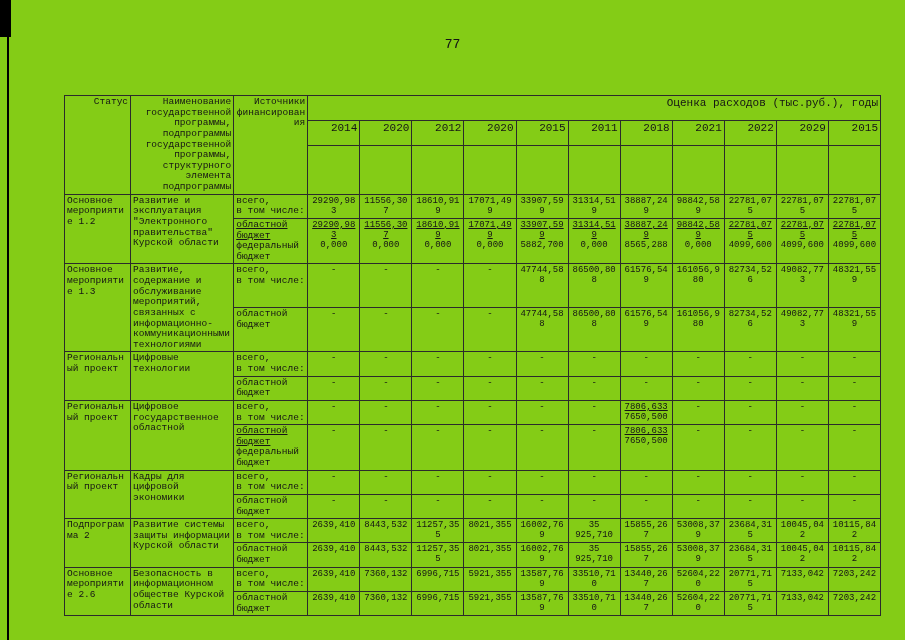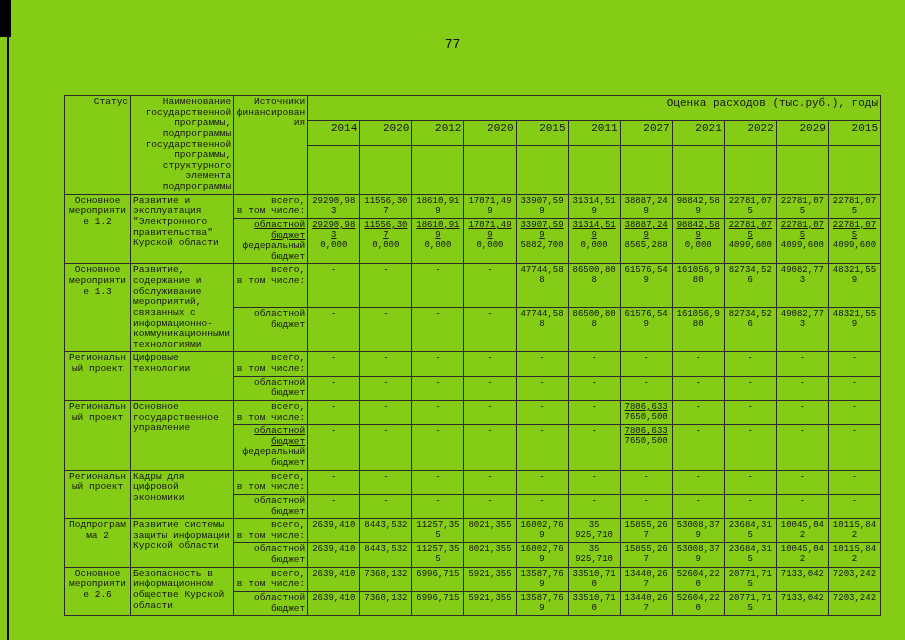--- a/index.html
+++ b/index.html
@@ -12,23 +12,23 @@
   .page-number { position:absolute; top:37px; left:0; right:0; text-align:center; font-size:13px; }
 
   table.budget { position:absolute; left:64px; top:95px; width:817px;
                  border-collapse:collapse; table-layout:fixed; }
   th, td { border:1px solid #2b2b2b; font-weight:normal; vertical-align:top;
            font-size:9.5px; line-height:1.12; padding:1px 2px; word-wrap:break-word; }
   thead th { text-align:right; }
   th.costs-header { height:14px; font-size:11px; }
   th.year-cell { height:15px; font-size:11px; }
   th.filler-cell { height:30px; border-top:1px solid #2b2b2b; }
-  td.cell-status { text-align:center;margin-left:44px; }
+  td.cell-status { text-align:left;margin-left:44px; }
   td.cell-name { text-align:left; }
-  td.cell-source { text-align:right; }
+  td.cell-source { text-align:left; }
   td.cell-val { text-align:center; font-size:9px; height:14px; }
   .u { text-decoration:underline; }
 </style>
 </head>
 <body>
 
 <div class="sheet">
   <div class="artifact-blob"></div>
   <div class="artifact-edge"></div>
 
@@ -58,21 +58,21 @@
         <th rowspan="3">Источники финансирования</th>
         <th colspan="11" class="costs-header">Оценка расходов (тыс.руб.), годы</th>
       </tr>
       <tr id="years-row">
           <th class="year-cell">2014</th>
           <th class="year-cell">2020</th>
           <th class="year-cell">2012</th>
           <th class="year-cell">2020</th>
           <th class="year-cell">2015</th>
           <th class="year-cell">2011</th>
-          <th class="year-cell">2027</th>
+          <th class="year-cell">2018</th>
           <th class="year-cell">2021</th>
           <th class="year-cell">2022</th>
           <th class="year-cell">2029</th>
           <th class="year-cell">2015</th>
         </tr>
       <tr id="filler-row">
           <th class="filler-cell"></th>
           <th class="filler-cell"></th>
           <th class="filler-cell"></th>
           <th class="filler-cell"></th>
@@ -330,21 +330,21 @@
           </td>
           <td class="cell-val">
             <div>-</div>
           </td>
           <td class="cell-val">
             <div>-</div>
           </td>
         </tr>
         <tr>
           <td class="cell-status" rowspan="2">Региональный проект</td>
-          <td class="cell-name" rowspan="2">Основное государственное управление</td>
+          <td class="cell-name" rowspan="2">Цифровое государственное областной</td>
           <td class="cell-source">
             <div>всего,</div>
             <div>в том числе:</div>
           </td>
           <td class="cell-val">
             <div>-</div>
           </td>
           <td class="cell-val">
             <div>-</div>
           </td>

